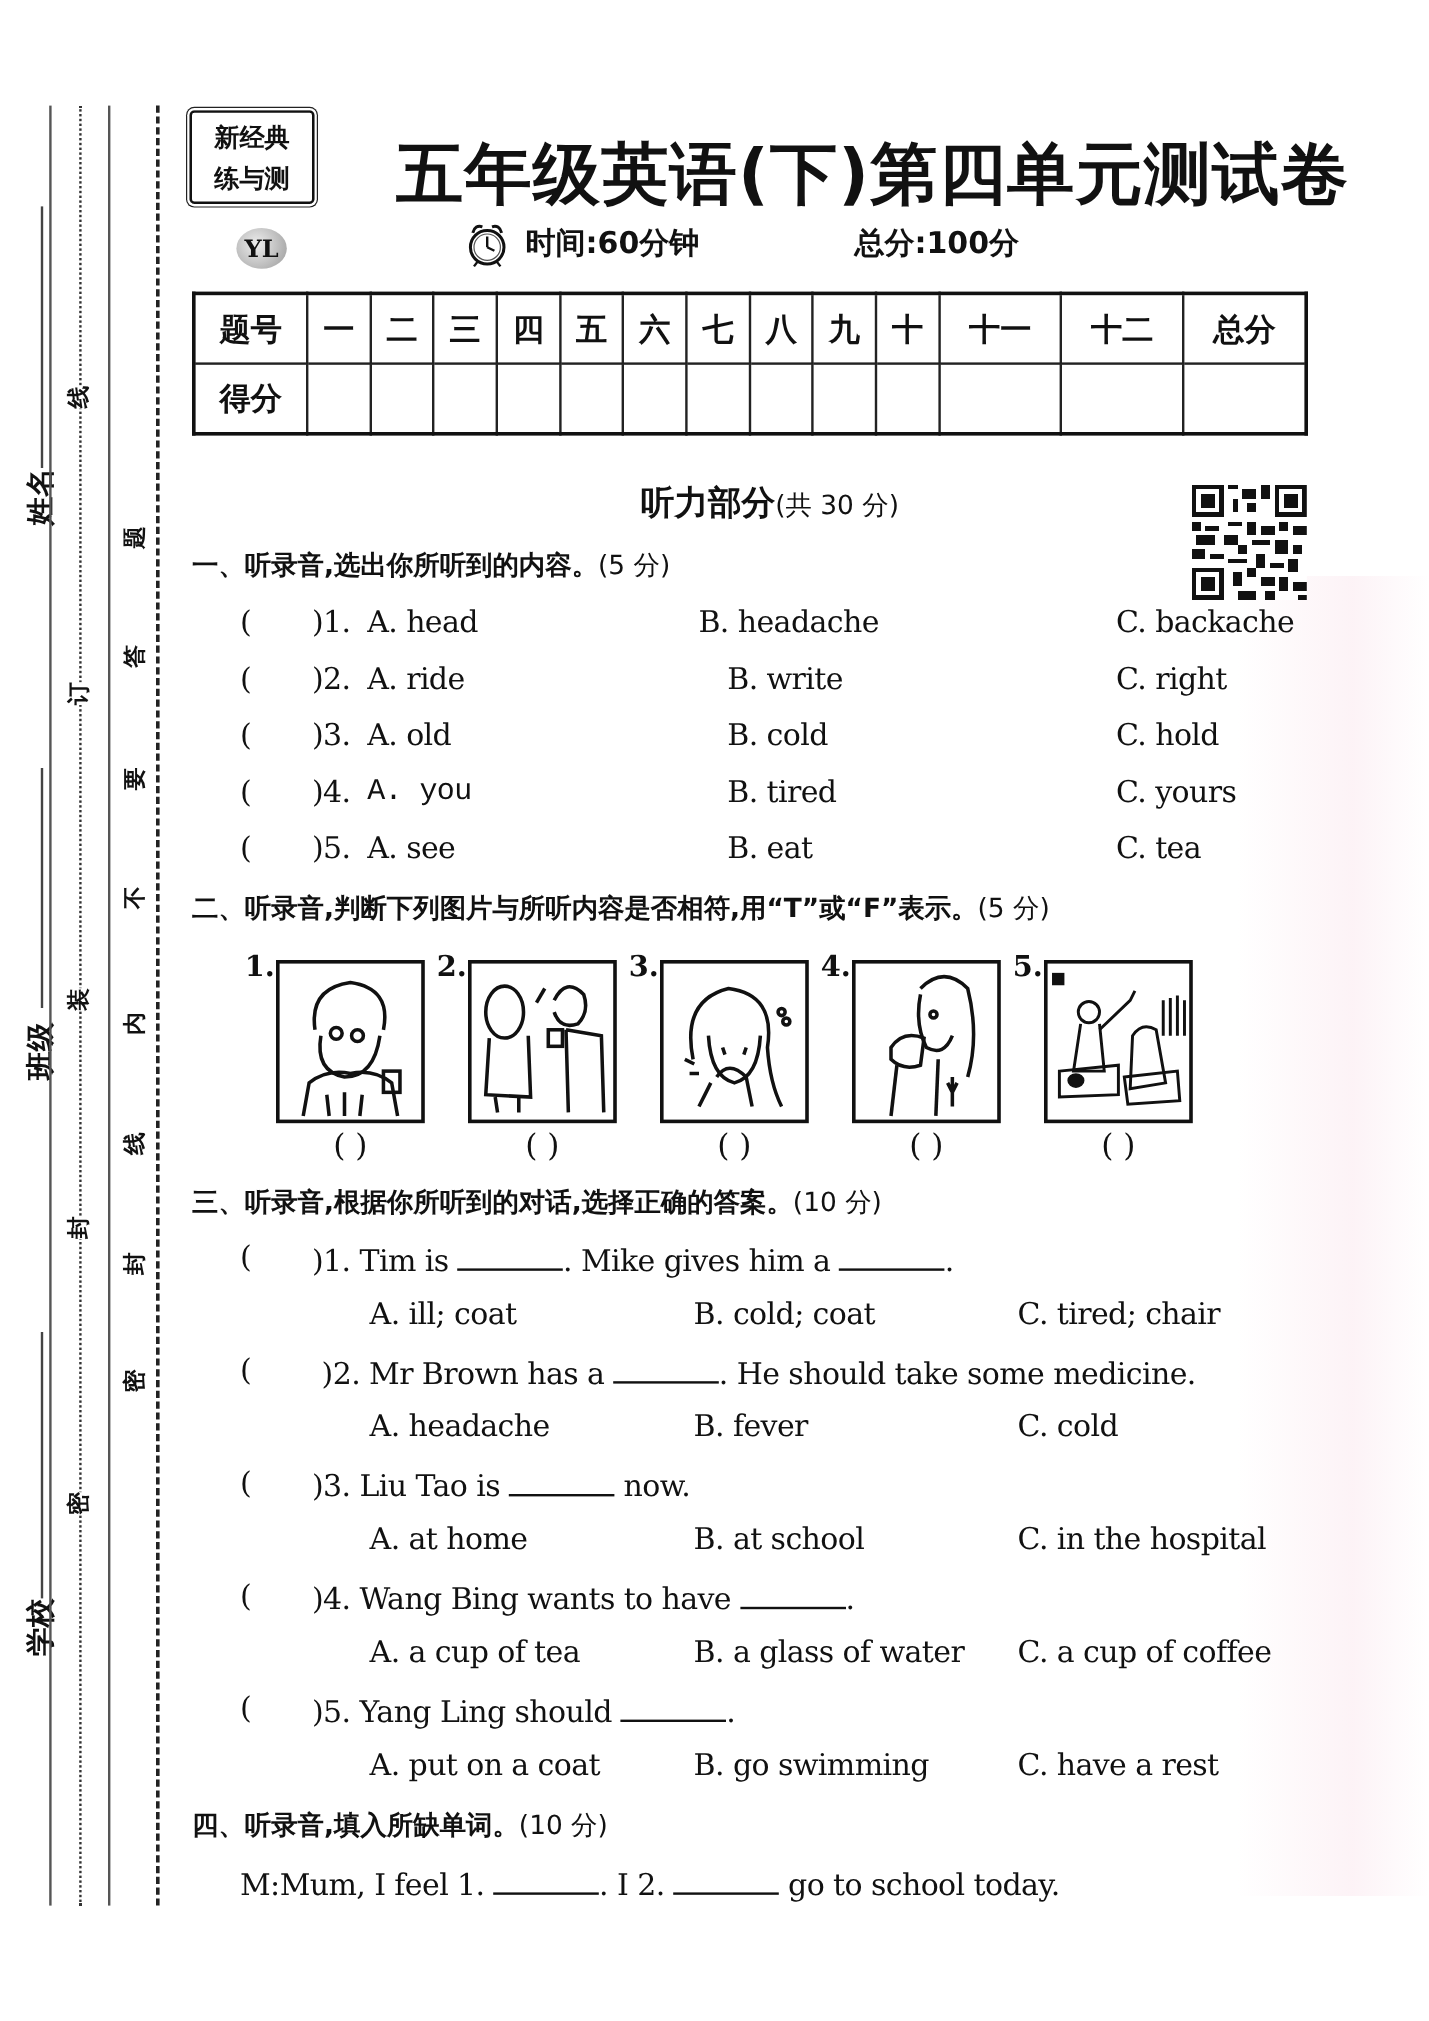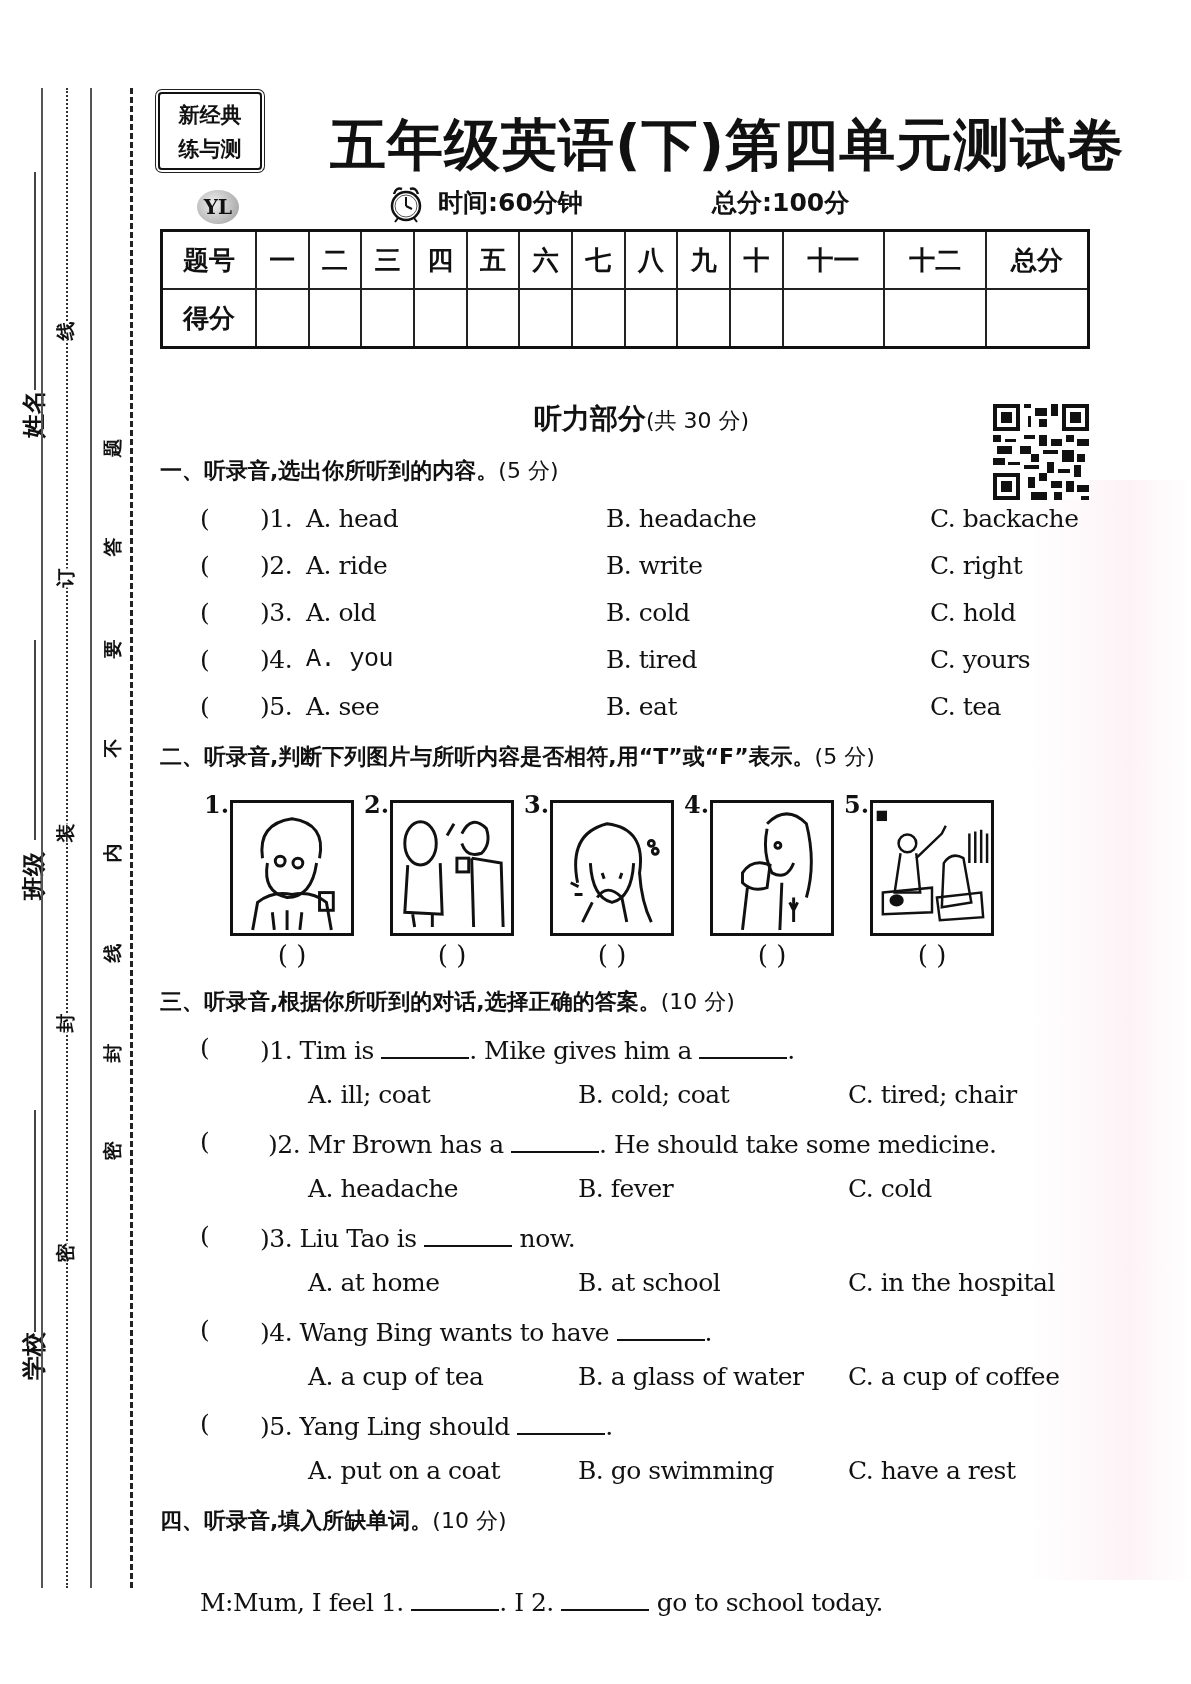--- a/index.html
+++ b/index.html
@@ -44,21 +44,21 @@
   .title {
     position: absolute; left: 330px; top: 108px;
     font-family: "DejaVu Sans", sans-serif; font-weight: bold; font-size: 56px; letter-spacing: 1px;
   }
   .clock { position: absolute; left: 388px; top: 182px; width: 36px; height: 42px; }
   .meta {
     position: absolute; top: 186px; font-family: "DejaVu Sans", sans-serif; font-weight: bold; font-size: 25px;
   }
   
   table.score {
-    position: absolute; left: 160px; top: 229px; width: 930px; height: 120px;
+    position: absolute; left: 160px; top: 243px; width: 930px; height: 120px;
     border-collapse: collapse; border: 3px solid #111;
     font-family: "DejaVu Sans", sans-serif; font-weight: bold; font-size: 26px;
   }
   table.score td { border: 2px solid #222; text-align: center; padding: 0; }
   table.score td.first { width: 92px; }
   table.score td.last { width: 100px; }
   
   .section-title {
     position: absolute; left: 534px; top: 400px;
     font-family: "DejaVu Sans", sans-serif; font-weight: bold; font-size: 28px;
@@ -219,21 +219,21 @@
   </g>
 </svg>
 
 <div class="heading" style="top:456px;">
   <span>一、听录音,选出你所听到的内容。</span><span class="pts">(5 分)</span>
 </div>
 <div class="row" style="top:504px;">
   <span style="left:0;">(</span>
   <span style="left:60px;">)1.</span>
   <span style="left:106px;">A. head</span>
-  <span style="left:406px;">B. headache</span>
+  <span style="left:382px;">B. headache</span>
   <span style="left:730px;">C. backache</span>
 </div>
 <div class="row" style="top:551px;">
   <span style="left:0;">(</span>
   <span style="left:60px;">)2.</span>
   <span style="left:106px;">A. ride</span>
   <span style="left:406px;">B. write</span>
   <span style="left:730px;">C. right</span>
 </div>
 <div class="row" style="top:598px;">
@@ -396,15 +396,15 @@
 </div>
 <div class="row" style="top:1456px;">
   <span style="left:108px;">A. put on a coat</span>
   <span style="left:378px;">B. go swimming</span>
   <span style="left:648px;">C. have a rest</span>
 </div>
 
 <div class="heading" style="top:1506px;">
   <span>四、听录音,填入所缺单词。</span><span class="pts">(10 分)</span>
 </div>
-<div class="row" style="top:1553px;margin-top:32px;">
+<div class="row" style="top:1553px;">
   <span style="left:0;"><span style="position:static">M:Mum, I feel 1.</span> <span class="blank" style="position:static"></span><span style="position:static">. I 2.</span> <span class="blank" style="position:static"></span> <span style="position:static">go to school today.</span></span>
 </div>
 
 </body></html>

